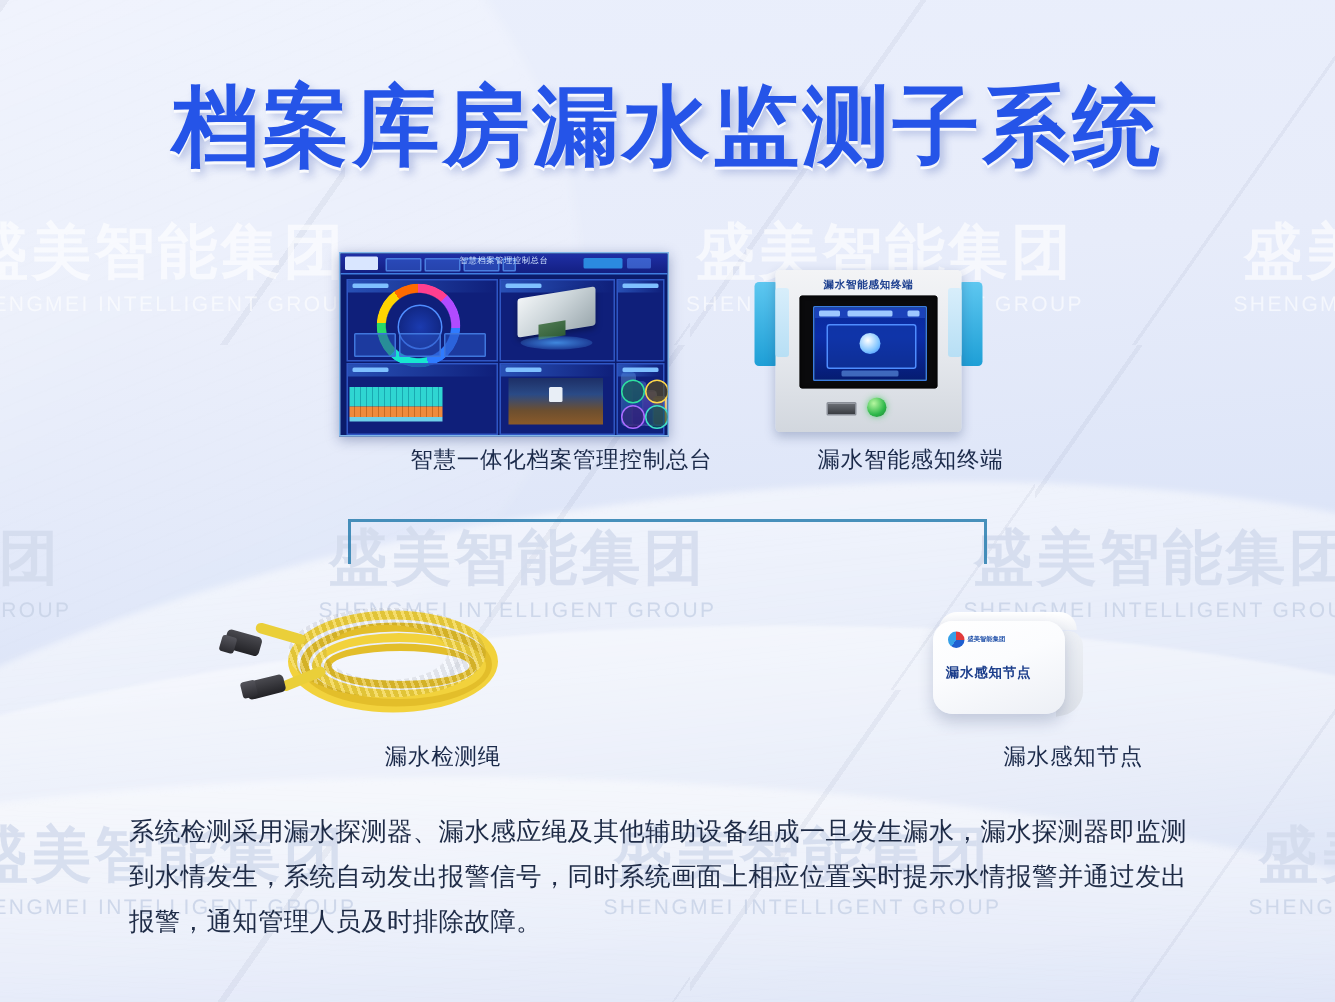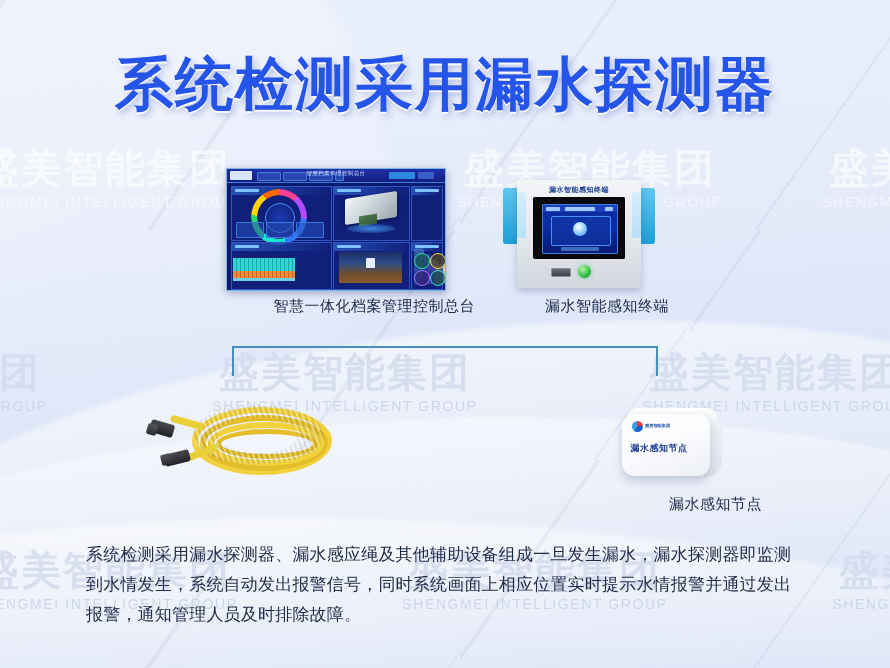--- a/index.html
+++ b/index.html
@@ -194,21 +194,21 @@
   </div>
   <div class="wm wm-dark" style="left:370px;top:550px;width:330px;">
     <div class="cn">盛美智能集团</div>
     <div class="en">SHENGMEI INTELLIGENT GROUP</div>
   </div>
   <div class="wm wm-dark" style="left:800px;top:550px;width:330px;">
     <div class="cn">盛美智能集团</div>
     <div class="en">SHENGMEI INTELLIGENT GROUP</div>
   </div>
 
-  <div id="title">系统检测采用漏水探测器</div>
+  <div id="title">档案库房漏水监测子系统</div>
 
   <div id="bracket"></div>
 
   <div id="console">
     <div class="dash-top"></div>
     <div class="dlogo"></div>
     <div class="dtab" style="left:30px;width:22px;"></div>
     <div class="dtab" style="left:56px;width:22px;"></div>
     <div class="dtab" style="left:82px;width:22px;"></div>
     <div class="dtab" style="left:108px;width:7px;"></div>
@@ -317,20 +317,21 @@
     <div style="position:absolute;left:20px;top:14px;width:34px;height:7px;background:#eacf39;
          border-radius:4px;transform:rotate(16deg);"></div>
     <div style="position:absolute;left:36px;top:44px;width:32px;height:7px;background:#eacf39;
          border-radius:4px;transform:rotate(-22deg);"></div>
     <div class="conn" style="left:0px;top:17px;width:24px;height:13px;transform:rotate(16deg);"></div>
     <div class="conn-cap" style="left:-3px;top:19px;width:10px;height:11px;transform:rotate(16deg);"></div>
     <div class="conn" style="left:14px;top:47px;width:26px;height:12px;transform:rotate(-14deg);"></div>
     <div class="conn-cap" style="left:11px;top:49px;width:10px;height:11px;transform:rotate(-14deg);"></div>
   </div>
 
+  <div class="cap" style="left:154px;top:495px;width:180px;">漏水检测绳</div>
 
   <div id="node">
     <div class="node-side"></div>
     <div class="node-top"></div>
     <div class="node-face">
       <div class="node-logo">
         <div class="node-logo-mark"></div>
         <div class="node-logo-txt">盛美智能集团</div>
       </div>
       <div class="node-text">漏水感知节点</div>

